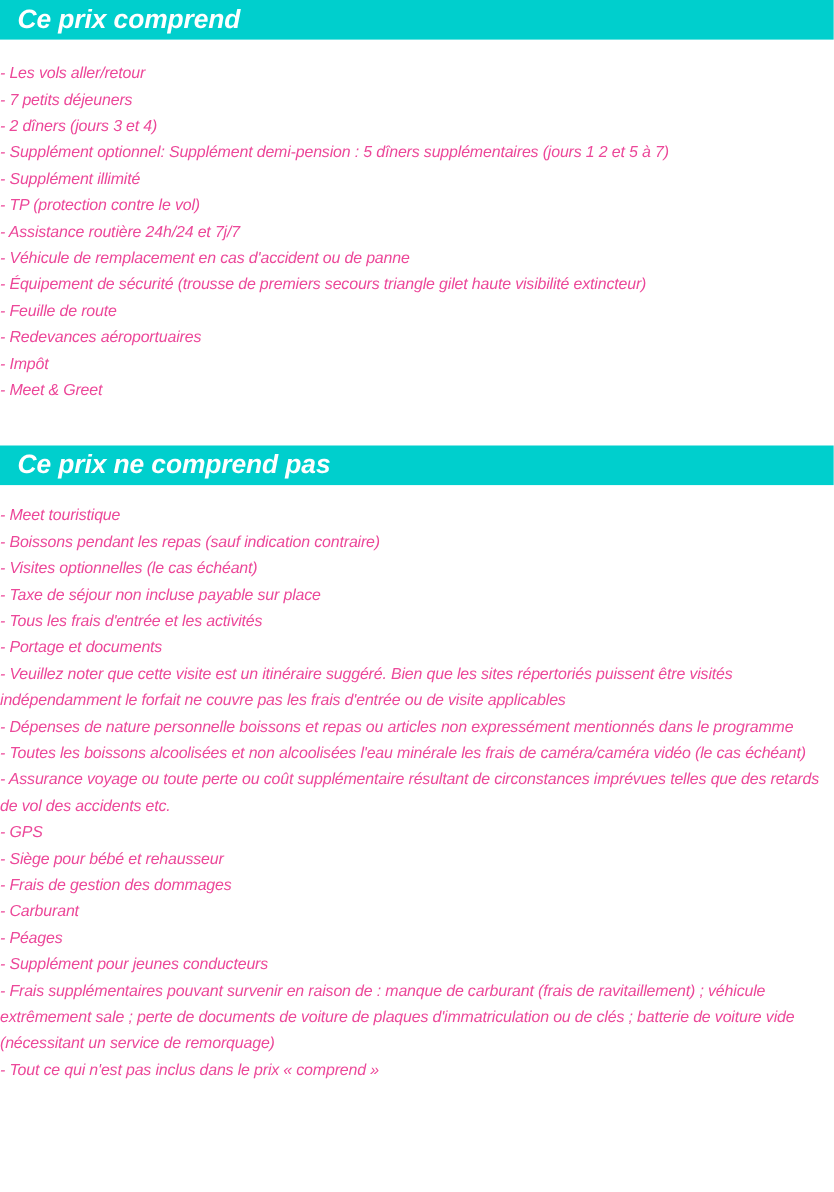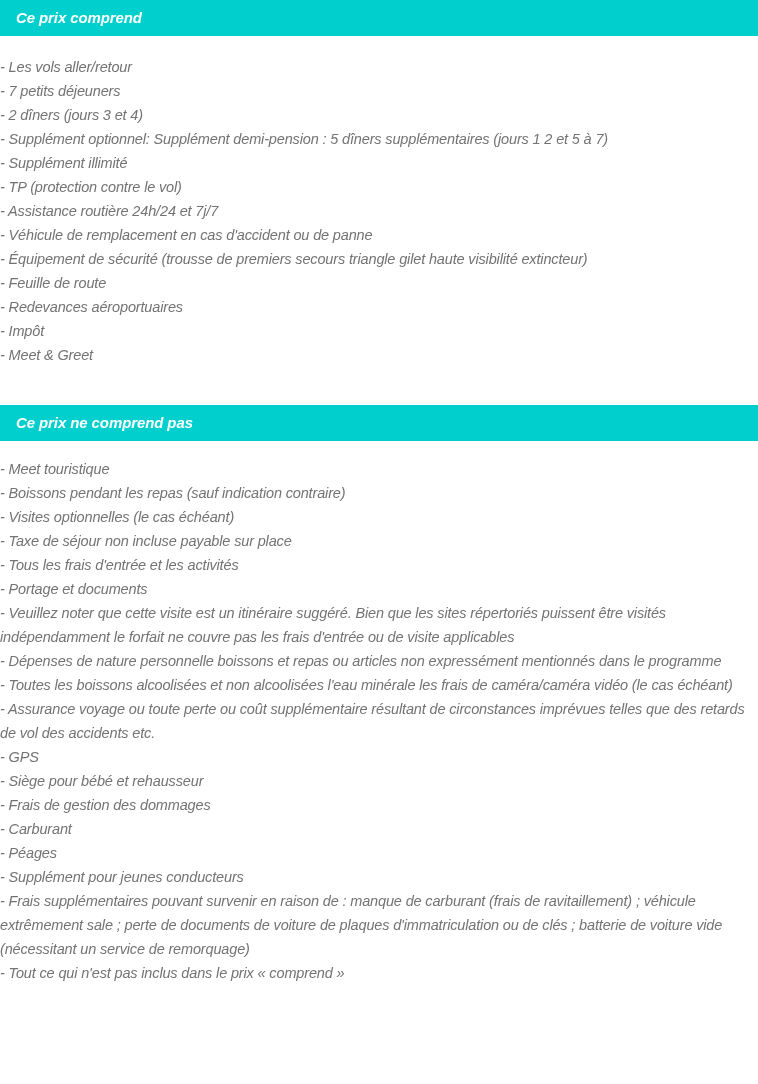--- a/index.html
+++ b/index.html
@@ -29,41 +29,41 @@
     box-sizing: border-box;
     height: 36px;
     display: flex;
     align-items: center;
     padding: 0 0 0 16px;
   }
   .section-header .section-title {
     color: #ffffff;
     font-style: italic;
     font-weight: bold;
-    font-size: 15px;
+    font-size: 24px;
     line-height: 20px;
     letter-spacing: -0.1px;
     white-space: nowrap;
   }
 
   
   .section-body {
     padding: 0;
     margin: 0;
   }
   .item-list {
     list-style: none;
     margin: 0;
     padding: 0;
   }
   .item-list li {
     font-style: italic;
     font-size: 14.5px;
     line-height: 24px;
-    color: #737373;
+    color: #ec4899;
     white-space: nowrap;
     letter-spacing: -0.15px;
     padding: 0;
     margin: 0;
   }
   
   .item-list li.wrap {
     white-space: normal;
     width: 762px;
   }

